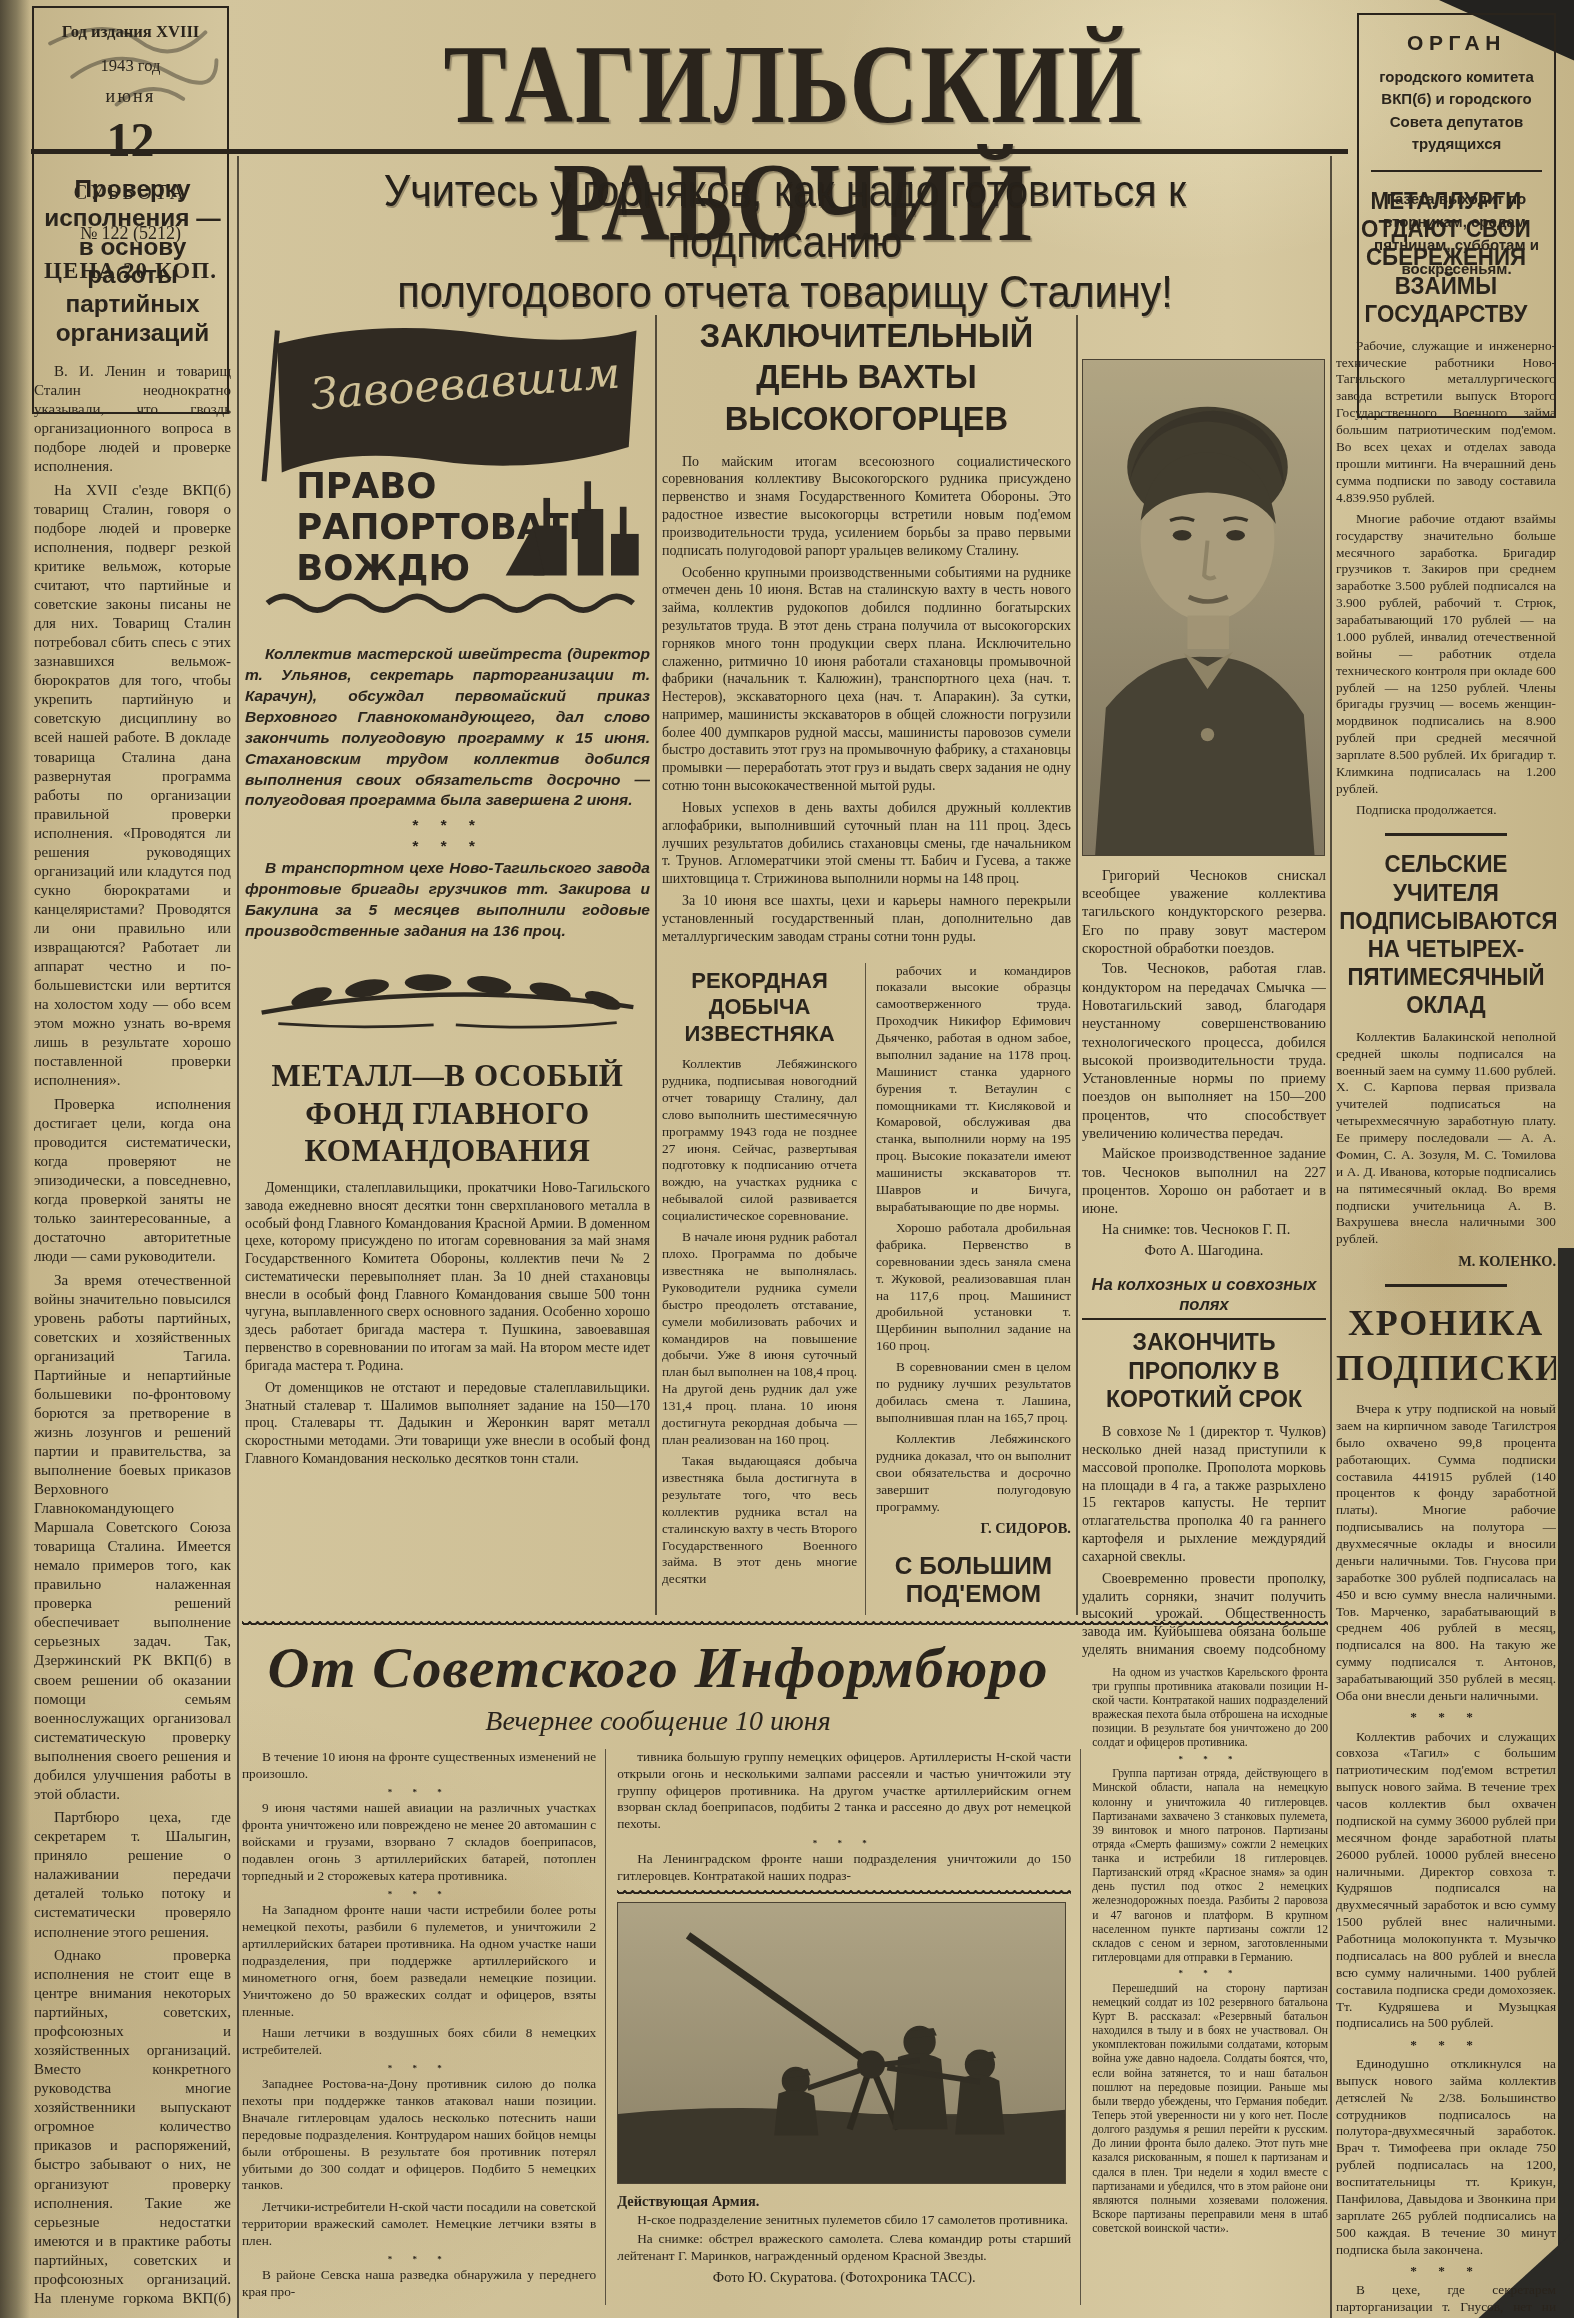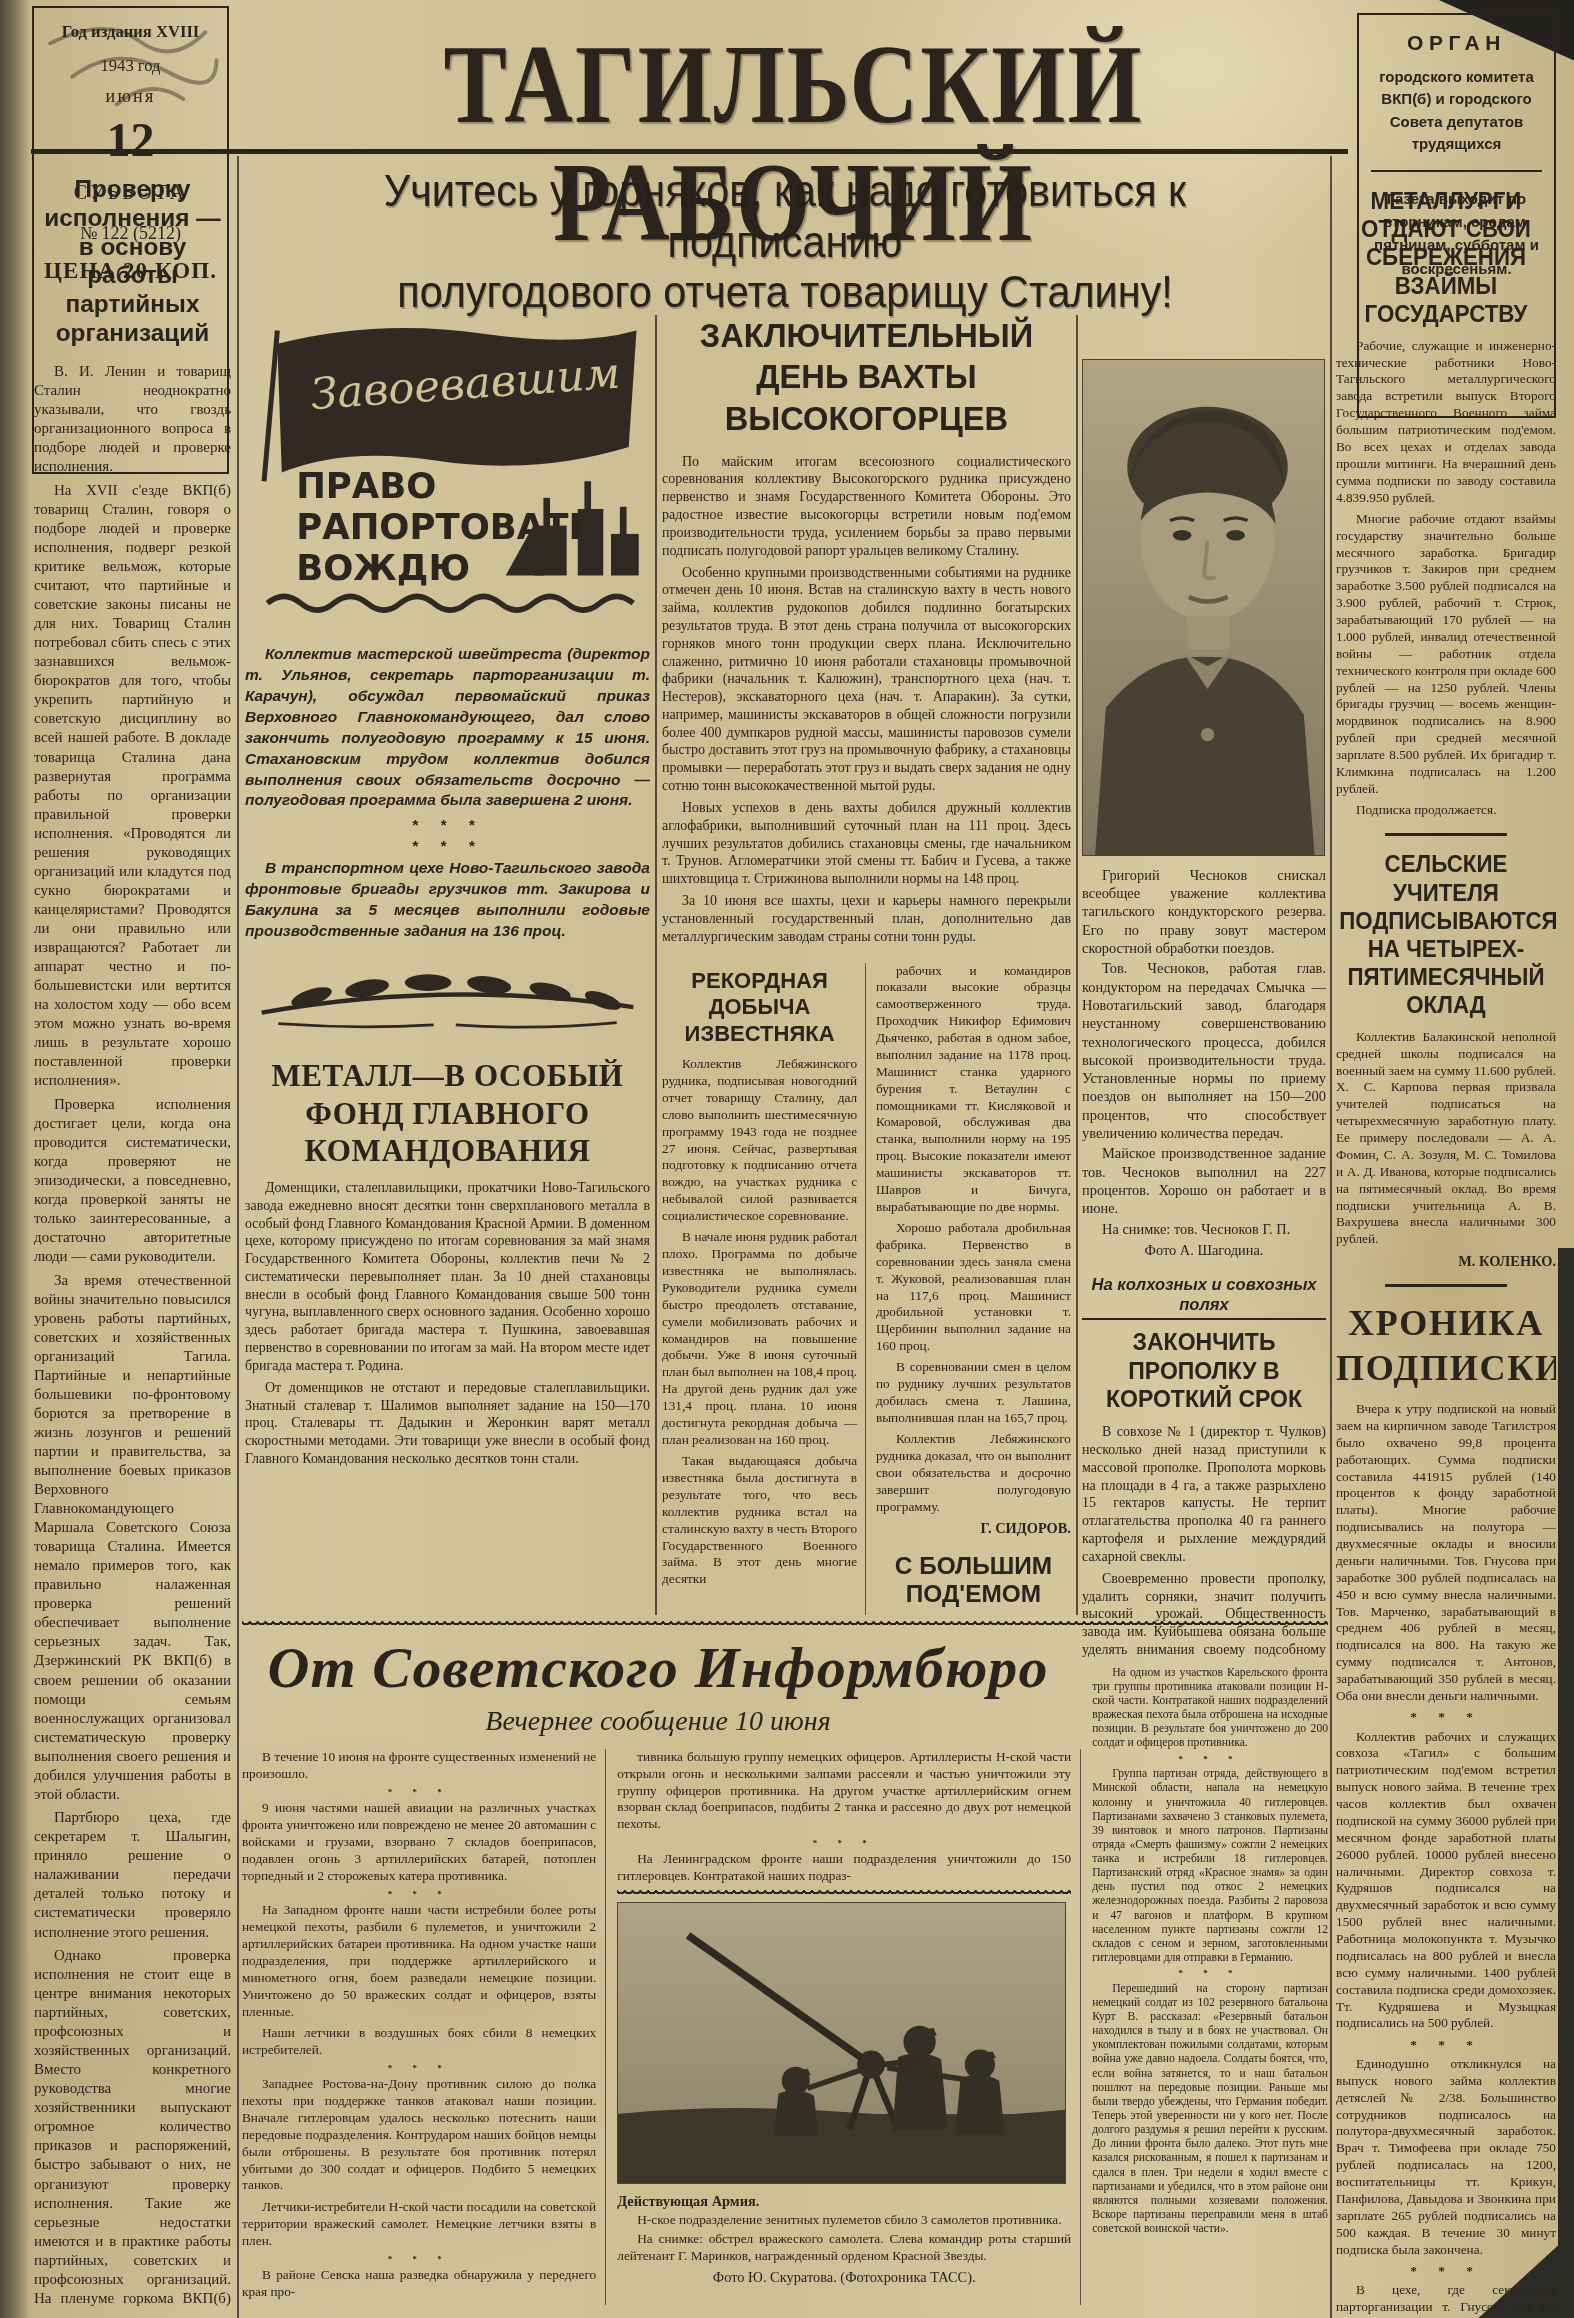--- a/index.html
+++ b/index.html
@@ -25,21 +25,21 @@
     clip-path:polygon(100% 0,100% 100%,20% 100%);}
 
   .rule-h{position:absolute;background:var(--ink);height:5px;}
   .vrule{position:absolute;width:1.7px;background:rgba(42,36,28,.75);}
   .wavy{height:5.5px;background:radial-gradient(circle at 3.9px -1.1px, transparent 3.3px, var(--ink) 3.3px 5px, transparent 5px) repeat-x;background-size:7.8px 5.5px;}
 
   
   .slogan{position:absolute;left:355px;top:3.3px;width:976px;text-align:center;
     font-family:"Liberation Sans","DejaVu Sans",sans-serif;font-weight:bold;
     font-size:18.3px;letter-spacing:5px;color:#2e281f;}
-  .issue-box{position:absolute;left:32px;top:5.5px;width:197px;height:468px;
+  .issue-box{position:absolute;left:32px;top:5.5px;width:197px;height:408px;
     border:2.2px solid var(--ink);padding:14.4px 5.5px;box-sizing:border-box;text-align:center;}
   .issue-box .l1{font-size:16.6px;font-weight:bold;}
   .issue-box .l2{font-size:16.6px;margin-top:14.4px;}
   .issue-box .l3{font-size:18px;margin-top:10px;letter-spacing:2.2px;}
   .issue-box .day{font-size:48px;font-weight:bold;margin-top:9px;line-height:1;}
   .issue-box .wd{font-size:20px;letter-spacing:3.3px;margin-top:16.6px;}
   .issue-box .num{font-size:18px;margin-top:19px;}
   .issue-box .price{font-size:23px;font-weight:bold;margin-top:14px;letter-spacing:1.1px;}
   .scribble{position:absolute;left:39px;top:10px;width:183px;height:128px;opacity:.8;}
   .masthead{position:absolute;left:239px;top:25.5px;width:1109px;text-align:center;margin:0;
@@ -396,21 +396,21 @@
               <path d="M636 326 Q672 310 708 330 L718 430 L626 430 Z"></path>
               <circle cx="330" cy="330" r="26"></circle>
               <path d="M306 326 L358 320 L352 308 L310 314 Z"></path>
               <path d="M298 354 Q330 340 364 358 L372 432 L290 432 Z"></path>
             </g>
             <path d="M560 292 L492 300 M672 332 L500 306 M352 344 L452 310" stroke="#28241d" stroke-width="10"></path>
             <rect width="830" height="520" fill="rgba(150,135,100,.10)"></rect>
           </svg>
           <div class="ib-cap-lead">Действующая Армия.</div>
           <div class="caption" style="margin-top:0;">
-              <p class="para">Н-ское подразделение зенитных пулеметов сбило 3 самолетов противника.</p>
+              <p class="para">Н-ское подразделение зенитных пулеметов сбило 17 самолетов противника.</p>
               <p class="para">На снимке: обстрел вражеского самолета. Слева командир роты старший лейтенант Г. Маринков, награжденный орденом Красной Звезды.</p>
             </div>
           <div class="credit">Фото Ю. Скуратова. (Фотохроника ТАСС).</div>
         </div>
         <div class="ib-c3">
             <p class="para">На одном из участков Карельского фронта три группы противника атаковали позиции Н-ской части. Контратакой наших подразделений вражеская пехота была отброшена на исходные позиции. В результате боя уничтожено до 200 солдат и офицеров противника.</p>
             <p class="sep-stars">* * *</p>
             <p class="para">Группа партизан отряда, действующего в Минской области, напала на немецкую колонну и уничтожила 40 гитлеровцев. Партизанами захвачено 3 станковых пулемета, 39 винтовок и много патронов. Партизаны отряда «Смерть фашизму» сожгли 2 немецких танка и истребили 18 гитлеровцев. Партизанский отряд «Красное знамя» за один день пустил под откос 2 немецких железнодорожных поезда. Разбиты 2 паровоза и 47 вагонов и платформ. В крупном населенном пункте партизаны сожгли 12 складов с сеном и зерном, заготовленными гитлеровцами для отправки в Германию.</p>
             <p class="sep-stars">* * *</p>
             <p class="para">Перешедший на сторону партизан немецкий солдат из 102 резервного батальона Курт В. рассказал: «Резервный батальон находился в тылу и в боях не участвовал. Он укомплектован пожилыми солдатами, которым война уже давно надоела. Солдаты боятся, что, если война затянется, то и наш батальон пошлют на передовые позиции. Раньше мы были твердо убеждены, что Германия победит. Теперь этой уверенности ни у кого нет. После долгого раздумья я решил перейти к русским. До линии фронта было далеко. Этот путь мне казался рискованным, я пошел к партизанам и сдался в плен. Три недели я ходил вместе с партизанами и убедился, что в этом районе они являются полными хозяевами положения. Вскоре партизаны переправили меня в штаб советской воинской части».</p>

